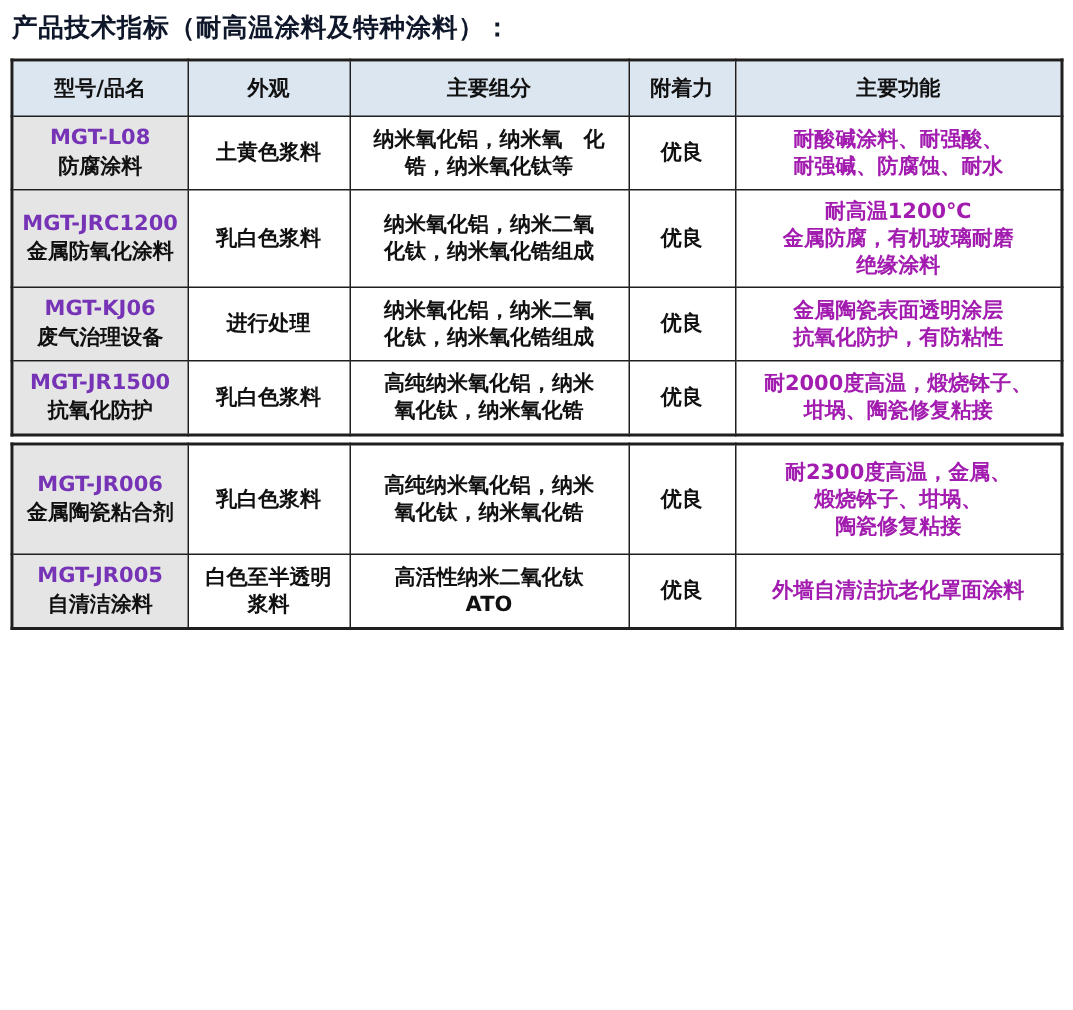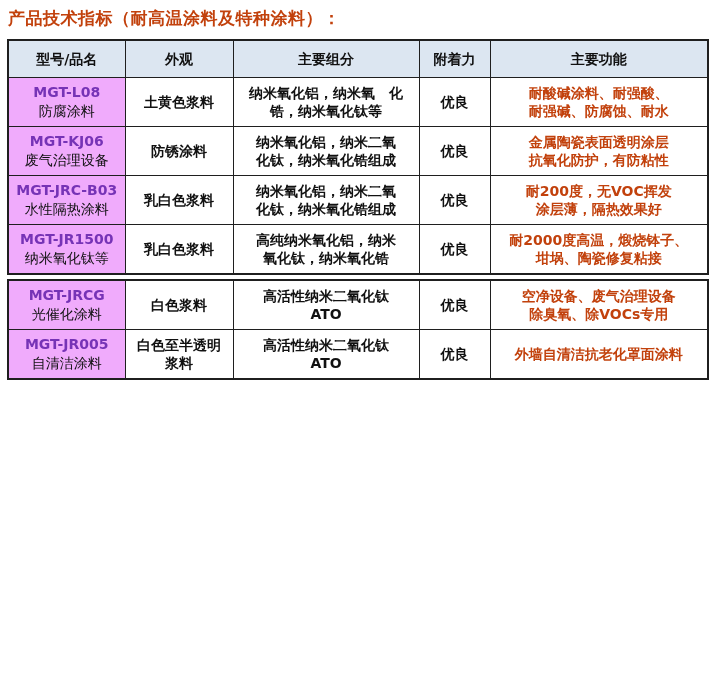--- a/index.html
+++ b/index.html
@@ -6,21 +6,21 @@
   html, body { background: #ffffff; }
   body {
     width: 715px;
     font-family: "DejaVu Sans", "Liberation Sans", sans-serif;
     color: #1a1a1a;
   }
   .page { padding: 5px 7px 4px 7px; }
   .title {
     font-size: 17px;
     font-weight: bold;
-    color: #c2410c;
+    color: #0f172a;
     margin: 2px 0 9px 1px;
     letter-spacing: 0.5px;
   }
   table.spec-table {
     width: 700px;
     border-collapse: collapse;
     table-layout: fixed;
     border: 2px solid #1f1f1f;
   }
   table.spec-table.continued { margin-top: 4px; }
@@ -34,25 +34,25 @@
     padding: 5px 3px;
     white-space: pre-line;
     overflow: hidden;
   }
   th {
     background: #dce6f1;
     color: #111111;
     padding: 9px 2px;
     font-size: 14px;
   }
-  td.model-cell { background: #f0abfc; }
+  td.model-cell { background: #e5e5e5; }
   .model-code { color: #7633b6; font-size: 14px; font-weight: bold; line-height: 19px; }
-  .product-name { color: #111111; font-size: 14px; font-weight: normal; line-height: 19px; }
+  .product-name { color: #111111; font-size: 14px; font-weight: bold; line-height: 19px; }
   td.appearance-cell, td.components-cell, td.adhesion-cell { color: #111111; }
-  td.functions-cell { color: #c2410c; }
+  td.functions-cell { color: #a21caf; }
   tr.tall td { padding-top: 9px; padding-bottom: 9px; }
 </style>
 </head>
 <body>
 
 <div class="page">
   <div class="title">产品技术指标（耐高温涂料及特种涂料）：</div>
 
   <table class="spec-table">
     <colgroup>
@@ -75,66 +75,68 @@
         <tr>
           <td class="model-cell"><div class="model-code">MGT-L08</div><div class="product-name">防腐涂料</div></td>
           <td class="appearance-cell">土黄色浆料</td>
           <td class="components-cell">纳米氧化铝，纳米氧　化
 锆，纳米氧化钛等</td>
           <td class="adhesion-cell">优良</td>
           <td class="functions-cell">耐酸碱涂料、耐强酸、
 耐强碱、防腐蚀、耐水</td>
         </tr>
         <tr>
+          <td class="model-cell"><div class="model-code">MGT-JRC1200</div><div class="product-name">金属防氧化涂料</div></td>
+          <td class="appearance-cell">乳白色浆料</td>
+          <td class="components-cell">纳米氧化铝，纳米二氧
+化钛，纳米氧化锆组成</td>
+          <td class="adhesion-cell">优良</td>
+          <td class="functions-cell">耐高温1200℃
+金属防腐，有机玻璃耐磨
+绝缘涂料</td>
+        </tr>
+        <tr>
           <td class="model-cell"><div class="model-code">MGT-KJ06</div><div class="product-name">废气治理设备</div></td>
-          <td class="appearance-cell">防锈涂料</td>
+          <td class="appearance-cell">进行处理</td>
           <td class="components-cell">纳米氧化铝，纳米二氧
 化钛，纳米氧化锆组成</td>
           <td class="adhesion-cell">优良</td>
           <td class="functions-cell">金属陶瓷表面透明涂层
 抗氧化防护，有防粘性</td>
         </tr>
         <tr>
-          <td class="model-cell"><div class="model-code">MGT-JRC-B03</div><div class="product-name">水性隔热涂料</div></td>
-          <td class="appearance-cell">乳白色浆料</td>
-          <td class="components-cell">纳米氧化铝，纳米二氧
-化钛，纳米氧化锆组成</td>
-          <td class="adhesion-cell">优良</td>
-          <td class="functions-cell">耐200度，无VOC挥发
-涂层薄，隔热效果好</td>
-        </tr>
-        <tr>
-          <td class="model-cell"><div class="model-code">MGT-JR1500</div><div class="product-name">纳米氧化钛等</div></td>
+          <td class="model-cell"><div class="model-code">MGT-JR1500</div><div class="product-name">抗氧化防护</div></td>
           <td class="appearance-cell">乳白色浆料</td>
           <td class="components-cell">高纯纳米氧化铝，纳米
 氧化钛，纳米氧化锆</td>
           <td class="adhesion-cell">优良</td>
           <td class="functions-cell">耐2000度高温，煅烧钵子、
 坩埚、陶瓷修复粘接</td>
         </tr>
       </tbody>
   </table>
 
   <table class="spec-table continued">
     <colgroup>
       <col style="width:117px">
         <col style="width:108px">
         <col style="width:186px">
         <col style="width:71px">
         <col style="width:218px">
     </colgroup>
     <tbody id="tbody-1">
-        <tr>
-          <td class="model-cell"><div class="model-code">MGT-JRCG</div><div class="product-name">光催化涂料</div></td>
-          <td class="appearance-cell">白色浆料</td>
-          <td class="components-cell">高活性纳米二氧化钛
-ATO</td>
+        <tr class="tall">
+          <td class="model-cell"><div class="model-code">MGT-JR006</div><div class="product-name">金属陶瓷粘合剂</div></td>
+          <td class="appearance-cell">乳白色浆料</td>
+          <td class="components-cell">高纯纳米氧化铝，纳米
+氧化钛，纳米氧化锆</td>
           <td class="adhesion-cell">优良</td>
-          <td class="functions-cell">空净设备、废气治理设备
-除臭氧、除VOCs专用</td>
+          <td class="functions-cell">耐2300度高温，金属、
+煅烧钵子、坩埚、
+陶瓷修复粘接</td>
         </tr>
         <tr>
           <td class="model-cell"><div class="model-code">MGT-JR005</div><div class="product-name">自清洁涂料</div></td>
           <td class="appearance-cell">白色至半透明
 浆料</td>
           <td class="components-cell">高活性纳米二氧化钛
 ATO</td>
           <td class="adhesion-cell">优良</td>
           <td class="functions-cell">外墙自清洁抗老化罩面涂料</td>
         </tr>

